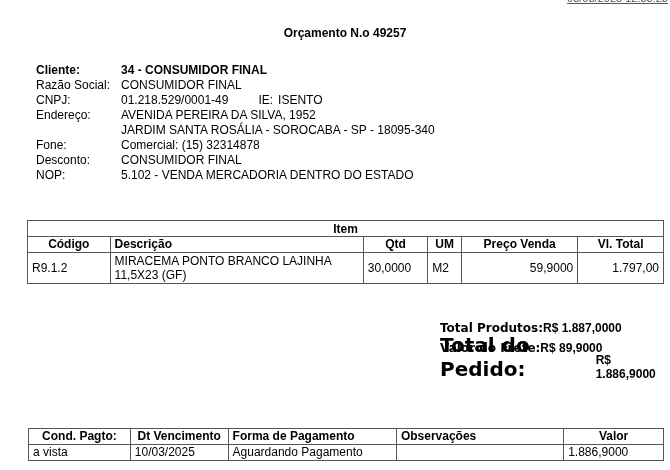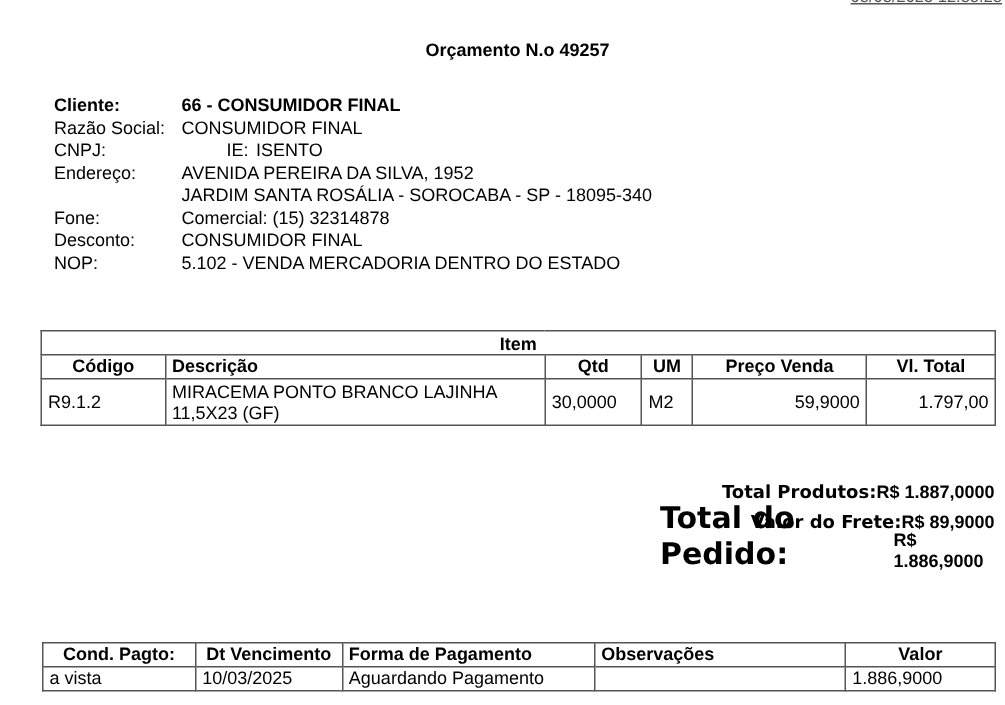--- a/index.html
+++ b/index.html
@@ -17,21 +17,21 @@
   table { border-collapse:collapse; position:absolute; }
   td, th { border:1px solid #555; padding:0 4px; font-size:12px; }
   .items { left:27px; top:220px; width:637px;padding-left:30px; }
   .items th { font-weight:bold; height:15px; line-height:15px; }
   .items td { height:30px; line-height:14px; }
   .items .cap { text-align:center; font-weight:bold; height:15px; }
   .r { text-align:right; }
   .c { }
   .l { text-align:left; }
   .totals { left:440px; top:315px; width:223px; }
-  .totals .trow { display:flex; justify-content:flex-end; align-items:flex-end; }
+  .totals .trow { display:flex; justify-content:flex-start; align-items:flex-end; }
   .t1 { font-weight:bold; font-size:12px; height:20px; }
   .t1 .lab { font-family:"DejaVu Sans", sans-serif; font-weight:bold; font-size:12px; }
   .t1 .amt { font-weight:bold; }
   .t2 { font-size:12px; height:20px; }
   .t2 .amt { font-weight:bold; }
   .tbig { height:26px; }
   .tbig .lab { font-family:"DejaVu Sans", sans-serif; font-weight:bold; font-size:20px; }
   .tbig .amt { font-weight:bold; font-size:12px; }
   .pay { left:28px; top:428px; width:636px; }
   .pay th, .pay td { height:15px; line-height:15px; }
@@ -40,28 +40,29 @@
 </head>
 <body>
 
 <div class="abs stamp">03/03/2025 12:38:28</div>
 
 <div class="abs title">Orçamento N.o 49257</div>
 
 <div class="abs info">
   <div class="row">
     <span class="lbl bold">Cliente:</span>
-    <span class="val bold">66 - CONSUMIDOR FINAL</span>
+    <span class="val bold">34 - CONSUMIDOR FINAL</span>
   </div>
   <div class="row">
     <span class="lbl">Razão Social:</span>
     <span class="val">CONSUMIDOR FINAL</span>
   </div>
   <div class="row">
     <span class="lbl">CNPJ:</span>
+    <span class="val">01.218.529/0001-49</span>
     <span class="val ie">IE:</span>
     <span class="val" style="margin-left:5px">ISENTO</span>
   </div>
   <div class="row">
     <span class="lbl">Endereço:</span>
     <span class="val">AVENIDA PEREIRA DA SILVA, 1952</span>
   </div>
   <div class="row">
     <span class="lbl"></span>
     <span class="val">JARDIM SANTA ROSÁLIA - SOROCABA - SP - 18095-340</span>

